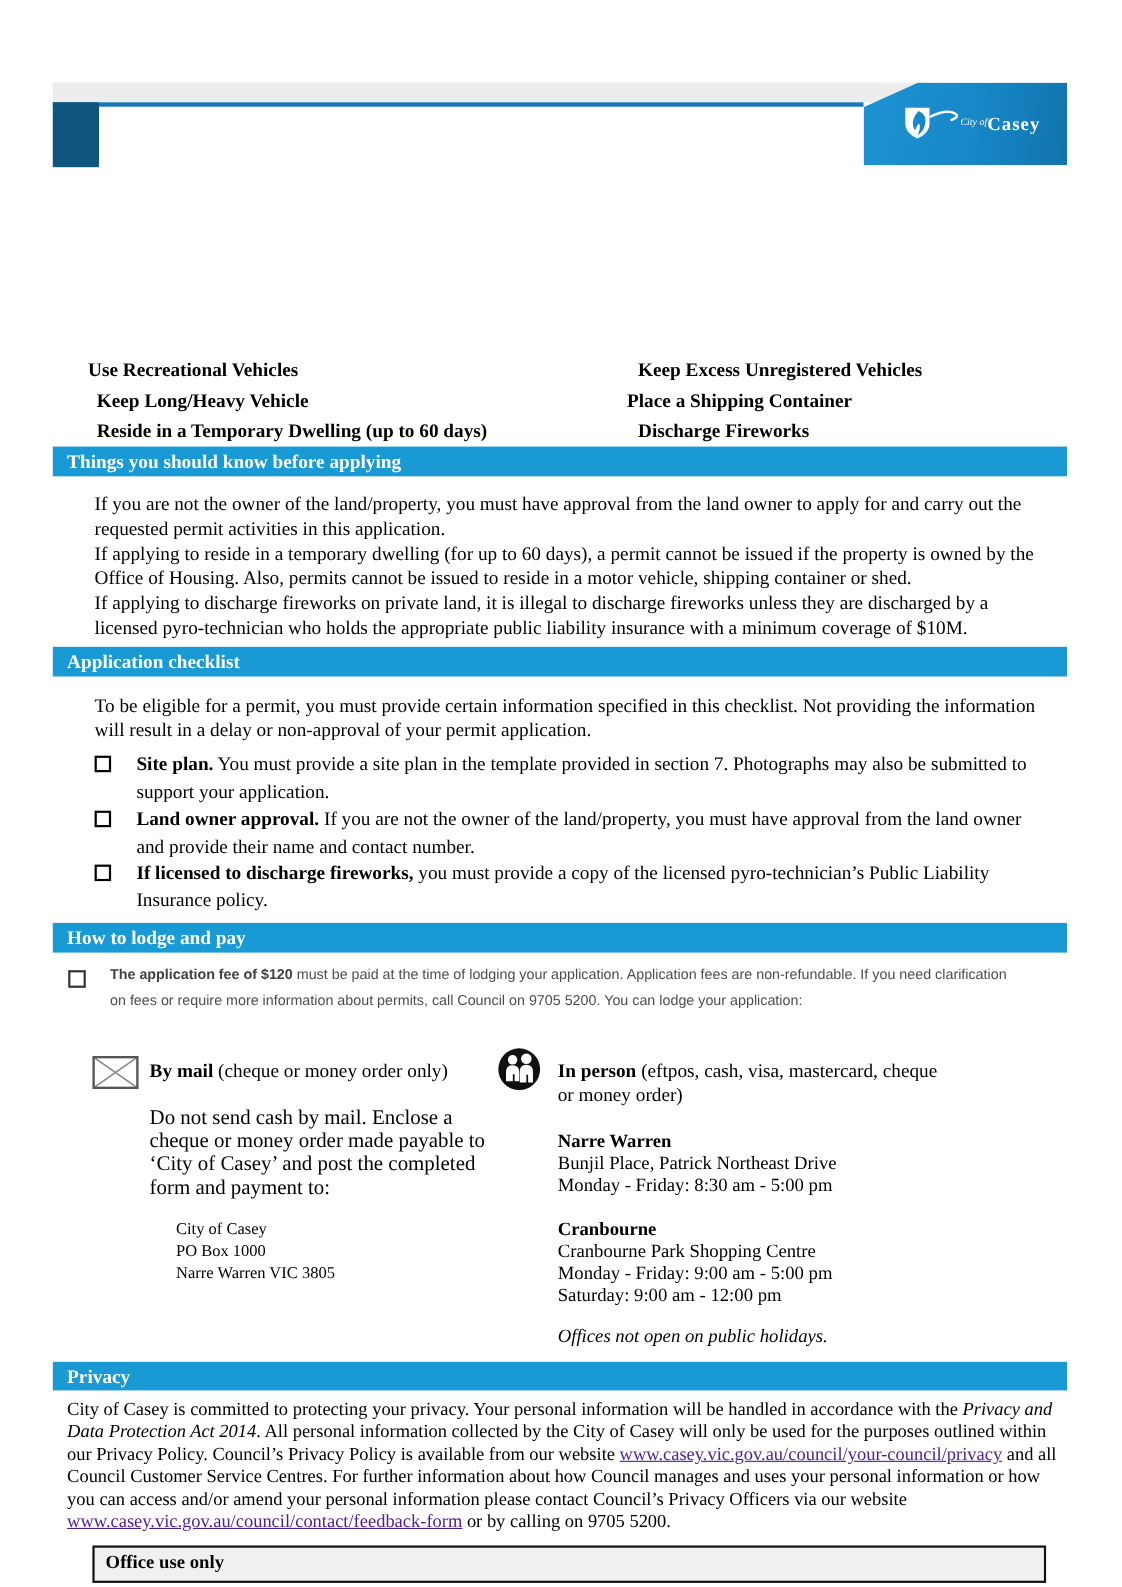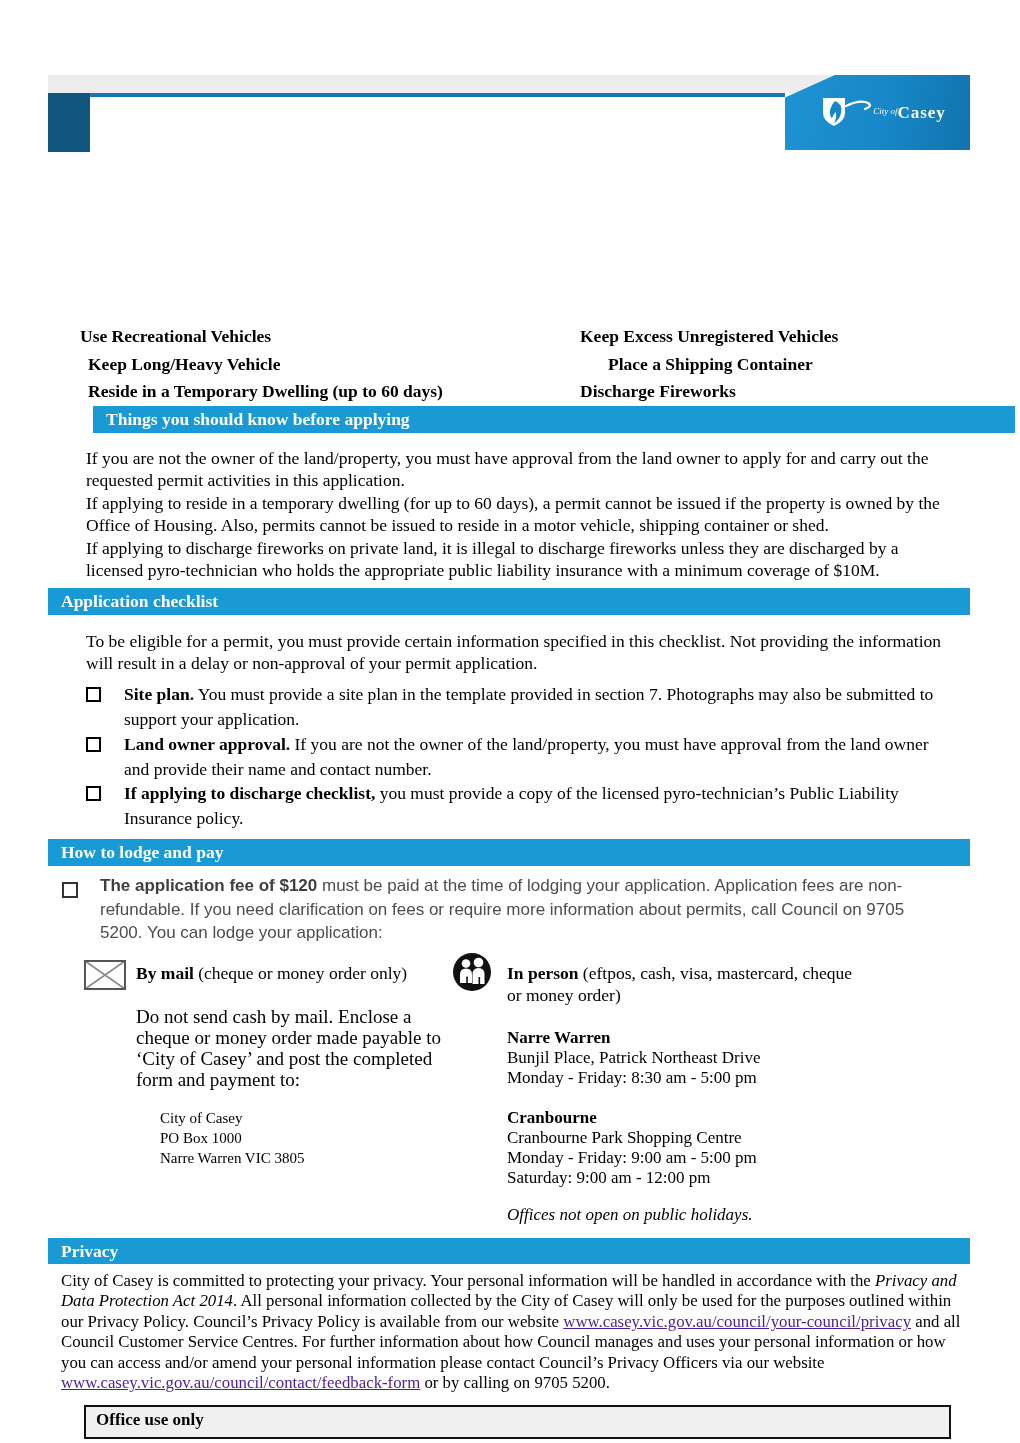--- a/index.html
+++ b/index.html
@@ -35,21 +35,21 @@
     padding-left:13px;
   }
 
   
   .para { left:86px; width:862px; font-size:17.5px; line-height:21.5px; }
   .check-item { left:124px; width:822px; font-size:17.5px; line-height:24.5px; }
   .cbox { width:15px; height:15px; border:2px solid #000; background:#fff; }
 
   .fee {
     left:100px; top:874px; width:818px;
-    font-family:"Liberation Sans", sans-serif; font-size:17px; line-height:23.5px;
+    font-family:"Liberation Sans", sans-serif; font-size:13px; line-height:23.5px;
     color:#4d4d4d;
   }
   .fee b { color:#404040; }
   .fee-cbox { left:62px; top:882px; width:16px; height:16px; border:2px solid #333; background:#fff; }
 
   .lodge-head { font-size:17.5px; line-height:21.5px; }
   .mail-note { left:136px; top:1006px; width:308px; font-size:19px; line-height:21px; }
   .address   { left:160px; top:1108px; font-size:15px; line-height:20px; }
   .venue     { font-size:17px; line-height:20px; }
   .italic-note { font-style:italic; font-size:17px; }
@@ -77,39 +77,39 @@
     <path d="M37,9 q14,-7 22,-3 q5,3 -3,6" fill="none" stroke="#ffffff" stroke-width="2.2" stroke-linecap="round"></path>
   </svg>
   <div class="logo-cityof">City of</div>
   <div class="logo-casey">Casey</div>
 </div>
 
 <div class="abs permit" style="left:80px; top:326px;">Use Recreational Vehicles</div>
 <div class="abs permit" style="left:88px; top:354px;">Keep Long/Heavy Vehicle</div>
 <div class="abs permit" style="left:88px; top:381px;">Reside in a Temporary Dwelling (up to 60 days)</div>
 <div class="abs permit" style="left:580px; top:326px;">Keep Excess Unregistered Vehicles</div>
-<div class="abs permit" style="left:608px; top:354px;">Place a Shipping Container</div>
+<div class="abs permit" style="left:570px; top:354px;">Place a Shipping Container</div>
 <div class="abs permit" style="left:580px; top:381px;">Discharge Fireworks</div>
 
-<div class="abs bar" style="top:406px;margin-left:45px;">Things you should know before applying</div>
+<div class="abs bar" style="top:406px;">Things you should know before applying</div>
 <div class="abs para" style="top:448px;">If you are not the owner of the land/property, you must have approval from the land owner to apply for and carry out the requested permit activities in this application.</div>
 <div class="abs para" style="top:493px;">If applying to reside in a temporary dwelling (for up to 60 days), a permit cannot be issued if the property is owned by the Office of Housing. Also, permits cannot be issued to reside in a motor vehicle, shipping container or shed.</div>
 <div class="abs para" style="top:538px;">If applying to discharge fireworks on private land, it is illegal to discharge fireworks unless they are discharged by a licensed pyro-technician who holds the appropriate public liability insurance with a minimum coverage of $10M.</div>
 
 <div class="abs bar" style="top:588px;">Application checklist</div>
 <div class="abs para" style="top:631px;">To be eligible for a permit, you must provide certain information specified in this checklist. Not providing the information will result in a delay or non-approval of your permit application.</div>
 
 <div class="abs cbox" style="left:86px; top:687px;"></div>
 <div class="abs check-item" style="top:682px;"><b>Site plan.</b><span> You must provide a site plan in the template provided in section 7. Photographs may also be submitted to support your application.</span></div>
 
 <div class="abs cbox" style="left:86px; top:737px;"></div>
 <div class="abs check-item" style="top:732px;"><b>Land owner approval.</b><span> If you are not the owner of the land/property, you must have approval from the land owner and provide their name and contact number.</span></div>
 
 <div class="abs cbox" style="left:86px; top:786px;"></div>
-<div class="abs check-item" style="top:781px;"><b>If applying to discharge checklist,</b><span> you must provide a copy of the licensed pyro-technician’s Public Liability Insurance policy.</span></div>
+<div class="abs check-item" style="top:781px;"><b>If licensed to discharge fireworks,</b><span> you must provide a copy of the licensed pyro-technician’s Public Liability Insurance policy.</span></div>
 
 <div class="abs bar" style="top:839px;">How to lodge and pay</div>
 
 <div class="abs fee-cbox"></div>
 <div class="abs fee"><b>The application fee of $120</b><span> must be paid at the time of lodging your application. Application fees are non-refundable. If you need clarification on fees or require more information about permits, call Council on 9705 5200. You can lodge your application:</span></div>
 
 <svg class="abs" style="left:84px; top:960px;" width="42" height="30" viewBox="0 0 42 30">
   <rect x="1" y="1" width="40" height="28" fill="#ffffff" stroke="#6e6e6e" stroke-width="2"></rect>
   <path d="M1,1 L41,29 M41,1 L1,29" fill="none" stroke="#8a8a8a" stroke-width="1.6"></path>
   <rect x="1" y="1" width="40" height="28" fill="none" stroke="#555555" stroke-width="2"></rect>

